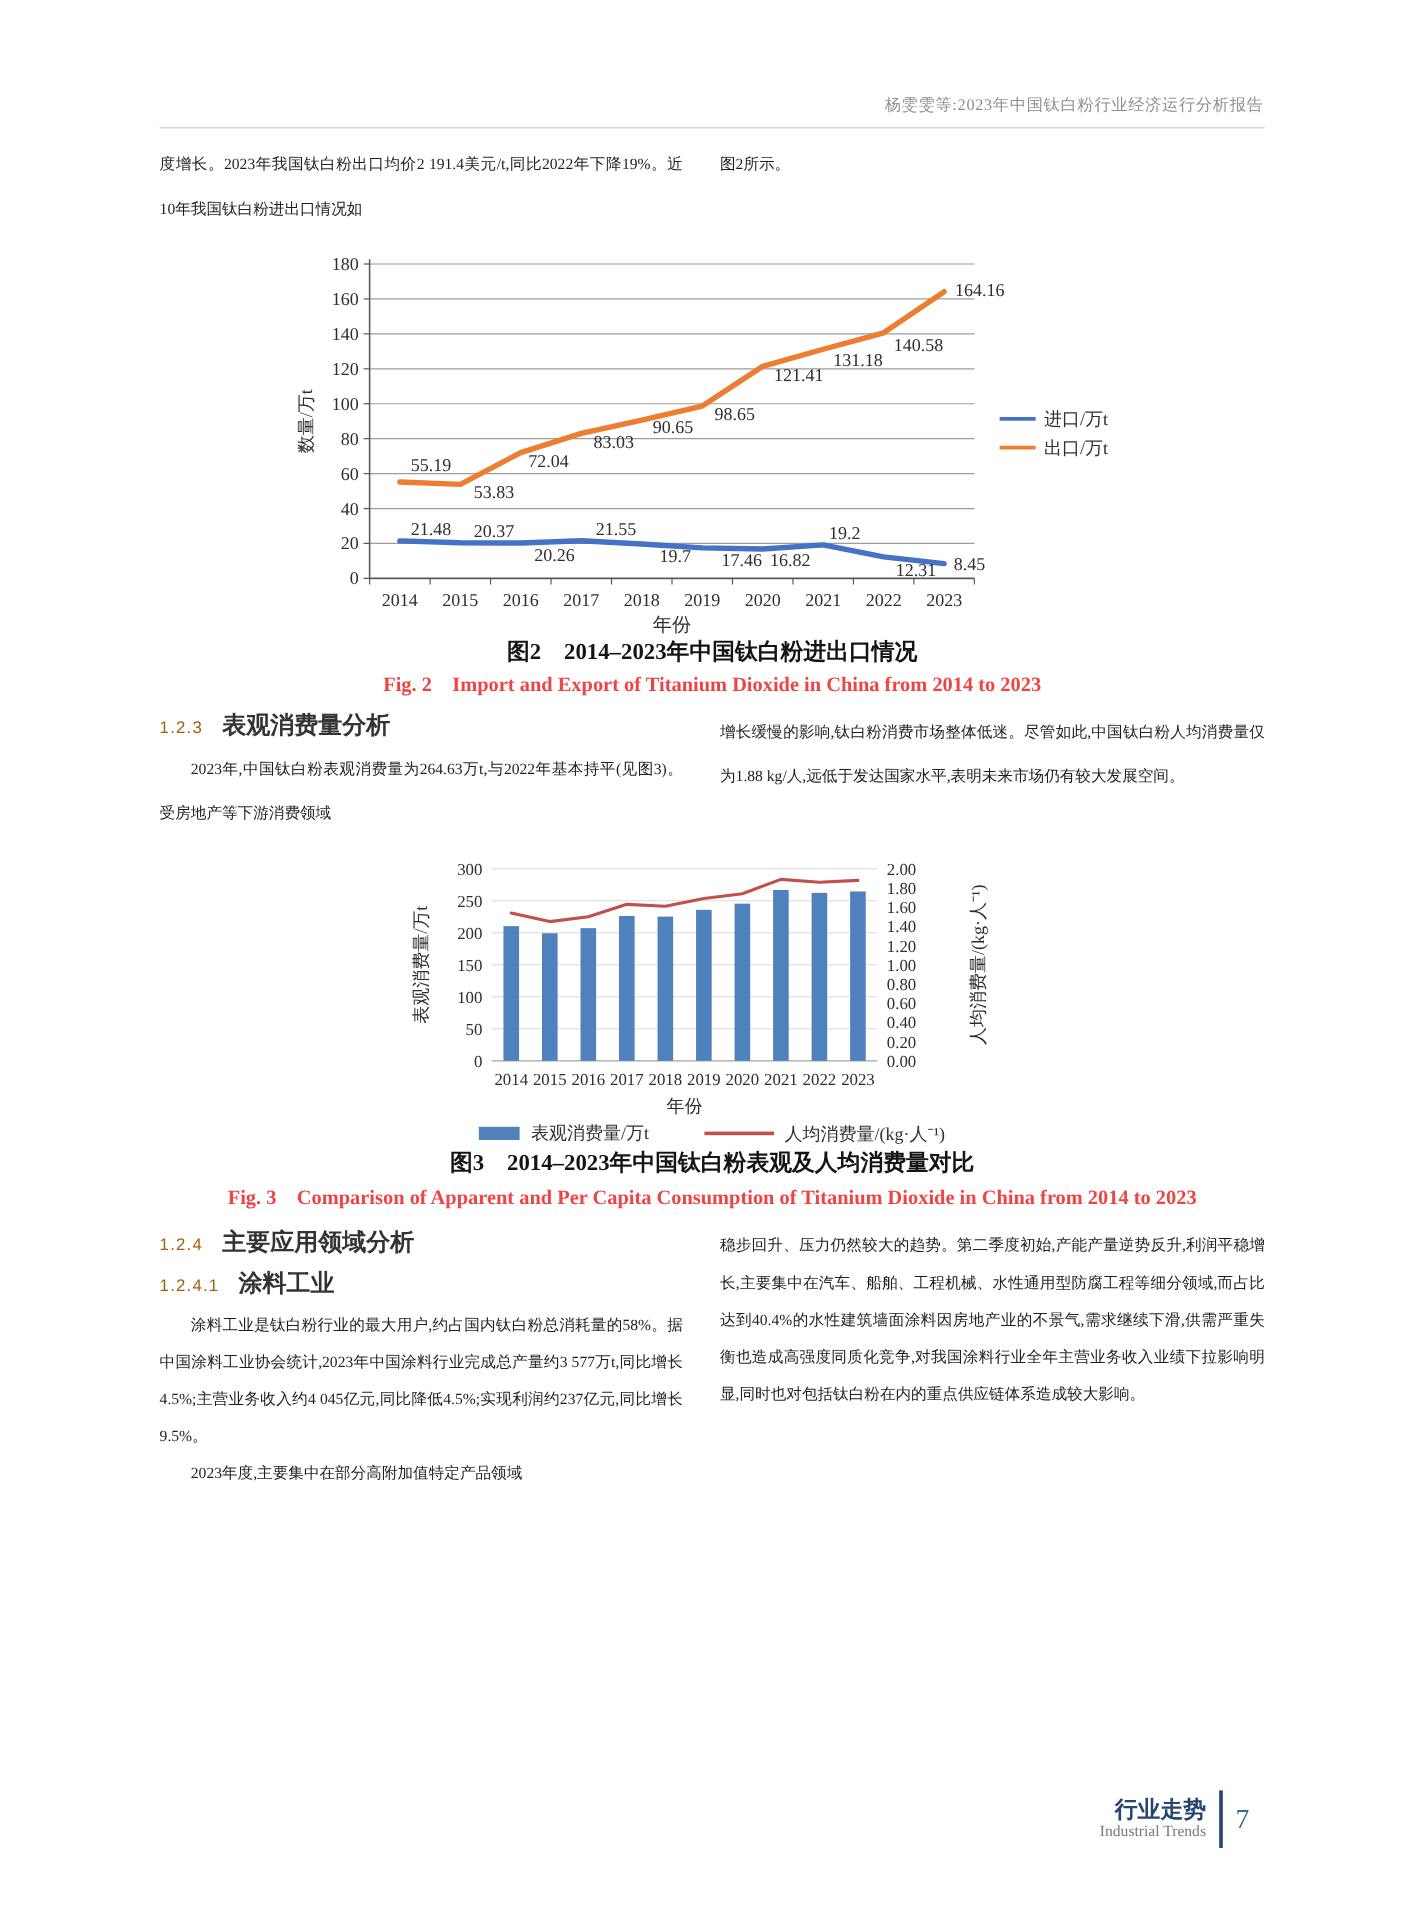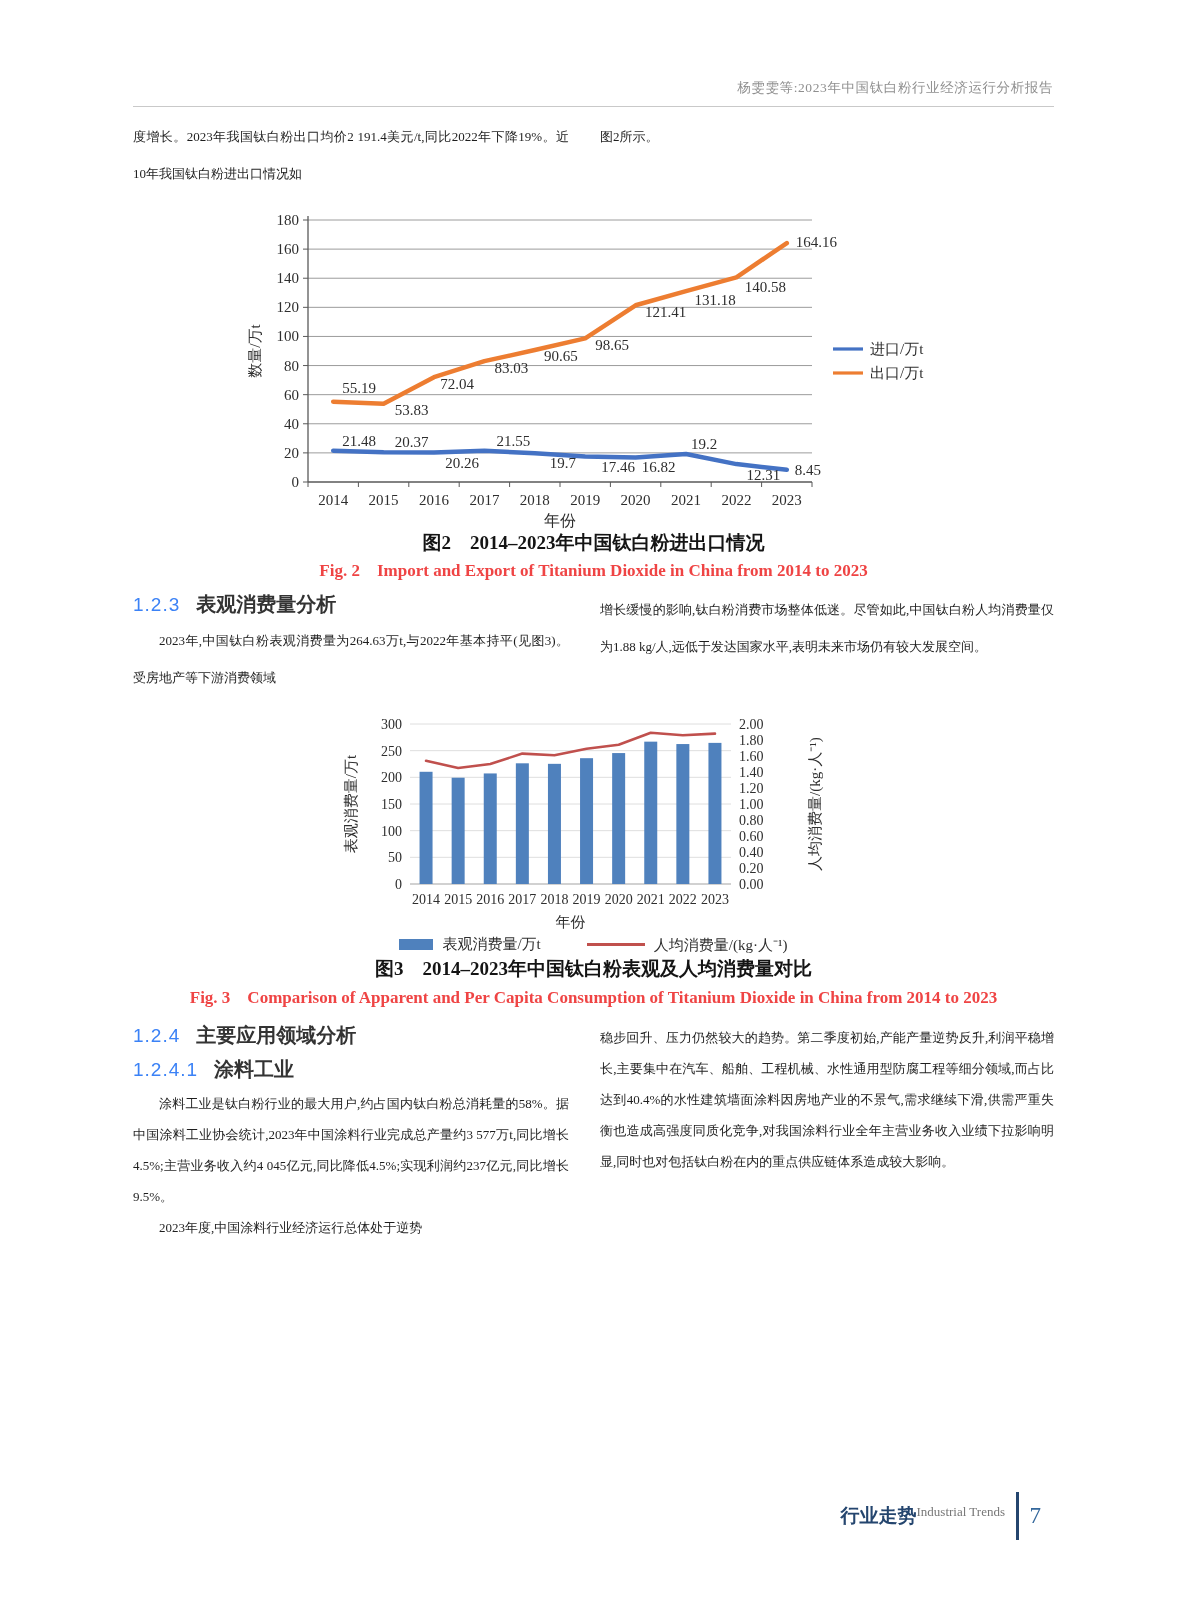--- a/index.html
+++ b/index.html
@@ -20,37 +20,37 @@
   #fig2-svg{left:230px;top:196px}
   #fig3-svg{left:320px;top:700px}
   .caption{left:133px;width:921px;text-align:center}
   .caption-zh{font-family:Liberation Serif, serif;font-weight:bold;font-size:19px;color:#141414}
   .caption-en{font-weight:bold;font-size:17px;color:#ef4444}
   #fig2-cap-zh{top:530px}
   #fig2-cap-en{top:559px}
   #fig3-cap-zh{top:956px}
   #fig3-cap-en{top:986px}
   .sec-head{left:133px;font-family:"Liberation Sans",sans-serif;white-space:nowrap}
-  .sec-num{font-size:19px;color:#3b82f6;letter-spacing:1px}
+  .sec-num{font-size:14px;color:#a16207;letter-spacing:1px}
   .sec-title{font-size:20px;font-weight:bold;color:#333333;margin-left:16px}
   #sec123-head{top:591px}
   #sec123-left{top:622px}
   #sec123-right{top:591px}
   #sec124-head{top:1022px}
   #sec1241-head{top:1056px}
   #sec1241-left{top:1088px}
   #sec1241-right{top:1022px}
   svg text{fill:#2e2e2e;font-family:"Liberation Serif",serif}
   #fig3-legend{left:133px;width:921px;top:934px;display:flex;justify-content:center;
                align-items:center;gap:46px;font-size:15px;color:#2e2e2e}
   .legend-item{display:flex;align-items:center;gap:9px}
   .swatch-bar{width:34px;height:11px}
   .swatch-line{width:58px;height:3px}
   #footer{top:1492px;right:146px;display:flex;align-items:center;gap:11px}
-  .f-col{display:flex;flex-direction:row;align-items:flex-start;line-height:1.15}
+  .f-col{display:flex;flex-direction:column;align-items:flex-end;line-height:1.15}
   .f-zh{font-family:"Liberation Sans",sans-serif;font-weight:bold;font-size:19px;color:#24456e}
   .f-en{font-size:13px;color:#777777}
   .f-bar{width:2.5px;height:48px;background:#24456e}
   .f-num{font-size:23px;color:#33679b}
 </style>
 </head>
 <body>
 
 <div class="abs" id="runhead">杨雯雯等:2023年中国钛白粉行业经济运行分析报告</div>
 <div class="abs" id="headrule"></div>
@@ -222,21 +222,21 @@
 <div class="abs caption caption-en" id="fig3-cap-en">Fig. 3　Comparison of Apparent and Per Capita Consumption of Titanium Dioxide in China from 2014 to 2023</div>
 
 <div class="abs sec-head" id="sec124-head">
   <span class="sec-num">1.2.4</span><span class="sec-title">主要应用领域分析</span>
 </div>
 <div class="abs sec-head" id="sec1241-head">
   <span class="sec-num">1.2.4.1</span><span class="sec-title">涂料工业</span>
 </div>
 <div class="abs col-left body-text lh31" id="sec1241-left">
   <p class="indent">涂料工业是钛白粉行业的最大用户,约占国内钛白粉总消耗量的58%。据中国涂料工业协会统计,2023年中国涂料行业完成总产量约3 577万t,同比增长4.5%;主营业务收入约4 045亿元,同比降低4.5%;实现利润约237亿元,同比增长9.5%。</p>
-  <p class="indent">2023年度,中国涂料行业经济运行总体处于逆势</p>
+  <p class="indent">2023年度,主要集中在部分高附加值特定产品领域</p>
 </div>
 <div class="abs col-right body-text lh31" id="sec1241-right">
   <p>稳步回升、压力仍然较大的趋势。第二季度初始,产能产量逆势反升,利润平稳增长,主要集中在汽车、船舶、工程机械、水性通用型防腐工程等细分领域,而占比达到40.4%的水性建筑墙面涂料因房地产业的不景气,需求继续下滑,供需严重失衡也造成高强度同质化竞争,对我国涂料行业全年主营业务收入业绩下拉影响明显,同时也对包括钛白粉在内的重点供应链体系造成较大影响。</p>
 </div>
 
 <div class="abs" id="footer">
   <div class="f-col">
     <span class="f-zh">行业走势</span>
     <span class="f-en">Industrial Trends</span>
   </div>

